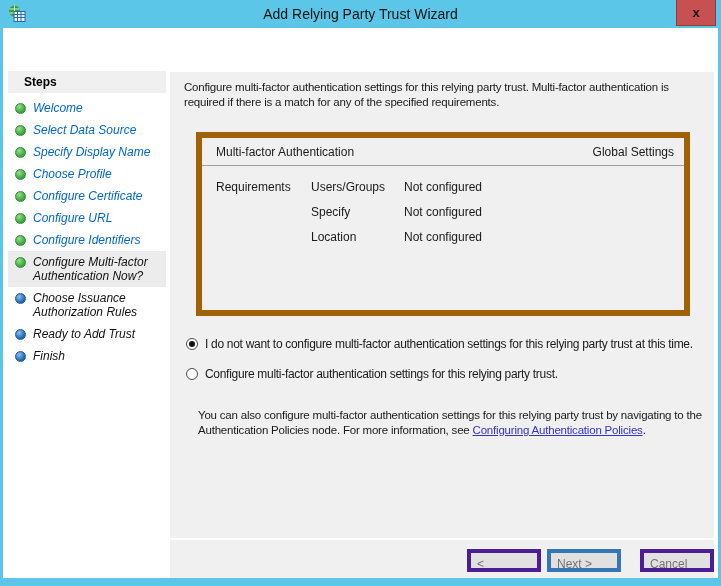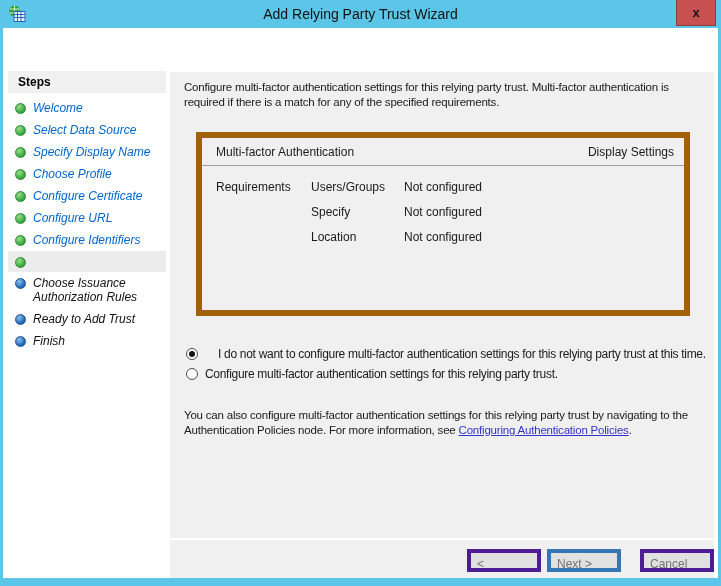--- a/index.html
+++ b/index.html
@@ -22,21 +22,21 @@
     font-weight:bold; font-size:13px; color:#141414; cursor:default;
   }
   .edge-left  { position:absolute; left:0; top:28px; bottom:0; width:3px; background:#5bc6e8; }
   .edge-right { position:absolute; right:0; top:28px; bottom:0; width:3px; background:#5bc6e8; }
   .edge-bottom{ position:absolute; left:0; bottom:0; width:100%; height:8px; background:#5bc6e8; }
 
   
   .sidebar { position:absolute; left:8px; top:71px; width:158px; }
   .steps-header {
     height:22px; line-height:22px; background:#f0f0f0;
-    font-weight:bold; color:#000; padding-left:10px; box-sizing:border-box;
+    font-weight:bold; color:#000; padding-left:16px; box-sizing:border-box;
   }
   .steps-list { margin-top:4px; }
   .step-item { display:flex; padding:4px 0; line-height:14px; }
   .step-item .bullet {
     flex:0 0 auto; width:9px; height:9px; border-radius:50%; margin:2px 7px 0 7px;
   }
   .step-item.done .bullet, .step-item.current .bullet {
     background:radial-gradient(circle at 35% 30%, #9bdc8f 0%, #3aa83f 65%, #2d8f33 100%);
     border:1px solid #2d8f33;
   }
@@ -72,34 +72,34 @@
     display:flex; align-items:center; justify-content:space-between;
     padding:0 10px 0 14px;
   }
   .mfa-body { position:relative; height:154px; }
   .req-label { position:absolute; left:14px; top:14px; }
   .req-rows { position:absolute; left:109px; top:14px; }
   .req-row { display:flex; height:25px; }
   .req-name { width:93px; }
 
   .radio-row { position:absolute; left:16px; display:flex; align-items:flex-start; }
-  .radio-row.first { top:276px;gap:13px; }
+  .radio-row.first { top:266px; }
   .radio-row.second { top:296px; }
   .radio {
     flex:0 0 auto; width:12px; height:12px; border:1px solid #4d4d4d; border-radius:50%;
     background:#ffffff; margin:0 7px 0 0; position:relative; box-sizing:border-box;
   }
   .radio.selected::after {
     content:""; position:absolute; left:2px; top:2px; width:6px; height:6px;
     background:#111; border-radius:50%;
   }
   .radio-label { line-height:13px; letter-spacing:-0.3px; white-space:nowrap; }
 
   .footnote {
-    position:absolute; left:14px; top:336px; width:520px;
+    position:absolute; left:28px; top:336px; width:520px;
     font-size:11.5px; letter-spacing:-0.2px; line-height:15px;
   }
   .footnote .link { color:#3333cc; text-decoration:underline; cursor:pointer; }
 
   .btn {
     position:absolute; top:9px; width:74px; height:23px; box-sizing:border-box;
     background:#e1e1e1; border:4px solid #4c1d95; font-family:"Liberation Sans", sans-serif;
     font-size:12px; color:#737373; text-align:left; line-height:20px; cursor:default;
   }
   .btn.prev { left:297px; }
@@ -150,20 +150,21 @@
       <div class="step-item done">
         <span class="bullet"></span>
         <span class="label">Configure URL</span>
       </div>
       <div class="step-item done">
         <span class="bullet"></span>
         <span class="label">Configure Identifiers</span>
       </div>
       <div class="step-item current">
         <span class="bullet"></span>
+        <span class="label">Configure Multi-factor Authentication Now?</span>
       </div>
       <div class="step-item upcoming">
         <span class="bullet"></span>
         <span class="label">Choose Issuance Authorization Rules</span>
       </div>
       <div class="step-item upcoming">
         <span class="bullet"></span>
         <span class="label">Ready to Add Trust</span>
       </div>
       <div class="step-item upcoming">
@@ -174,21 +175,21 @@
   </div>
 
   <div class="right-pane">
     <div class="content">
 
       <div class="intro">Configure multi-factor authentication settings for this relying party trust. Multi-factor authentication is required if there is a match for any of the specified requirements.</div>
 
       <div class="mfa-table">
         <div class="mfa-header">
           <span>Multi-factor Authentication</span>
-          <span>Display Settings</span>
+          <span>Global Settings</span>
         </div>
         <div class="mfa-body">
           <span class="req-label">Requirements</span>
           <div class="req-rows">
             <div class="req-row">
               <span class="req-name">Users/Groups</span>
               <span class="req-value">Not configured</span>
             </div>
             <div class="req-row">
               <span class="req-name">Specify</span>

